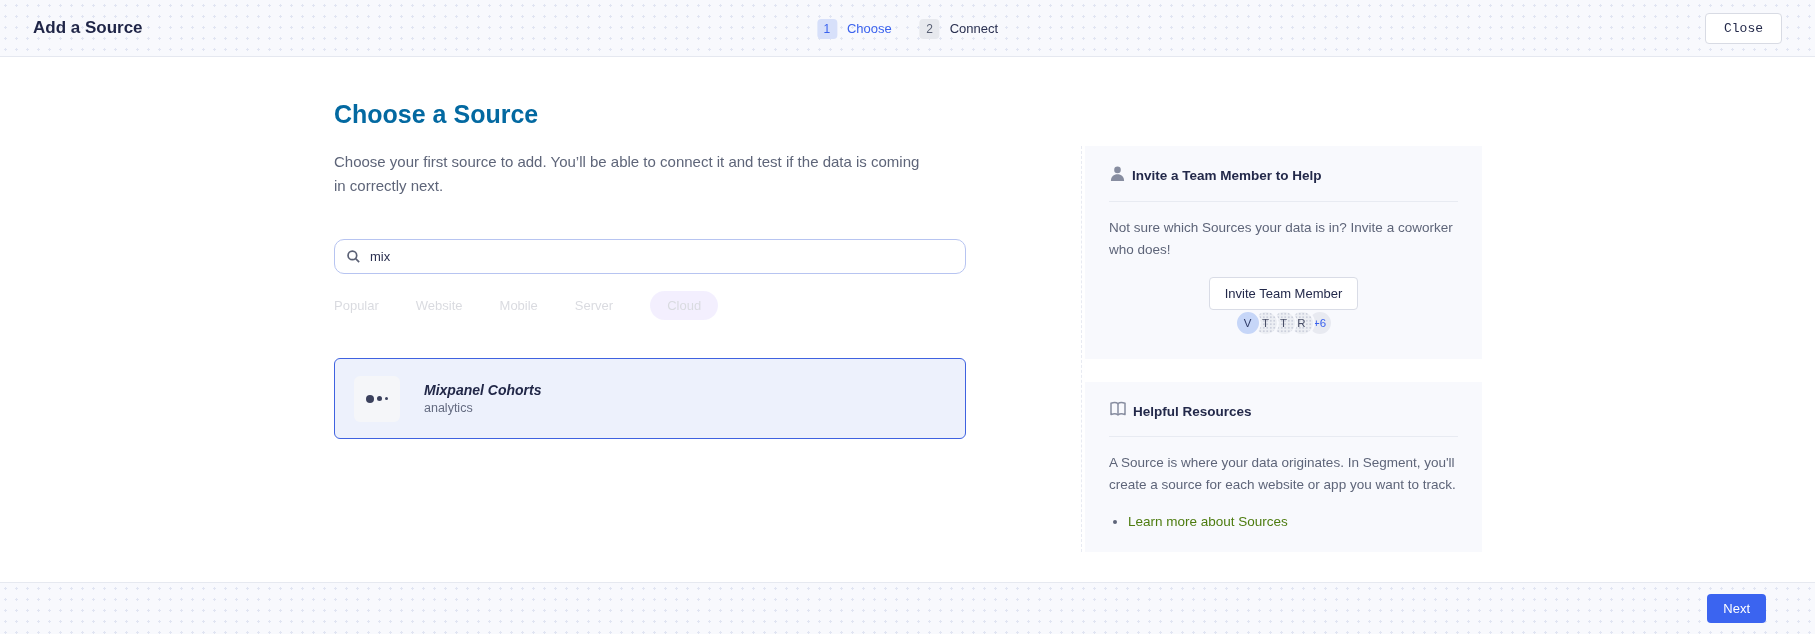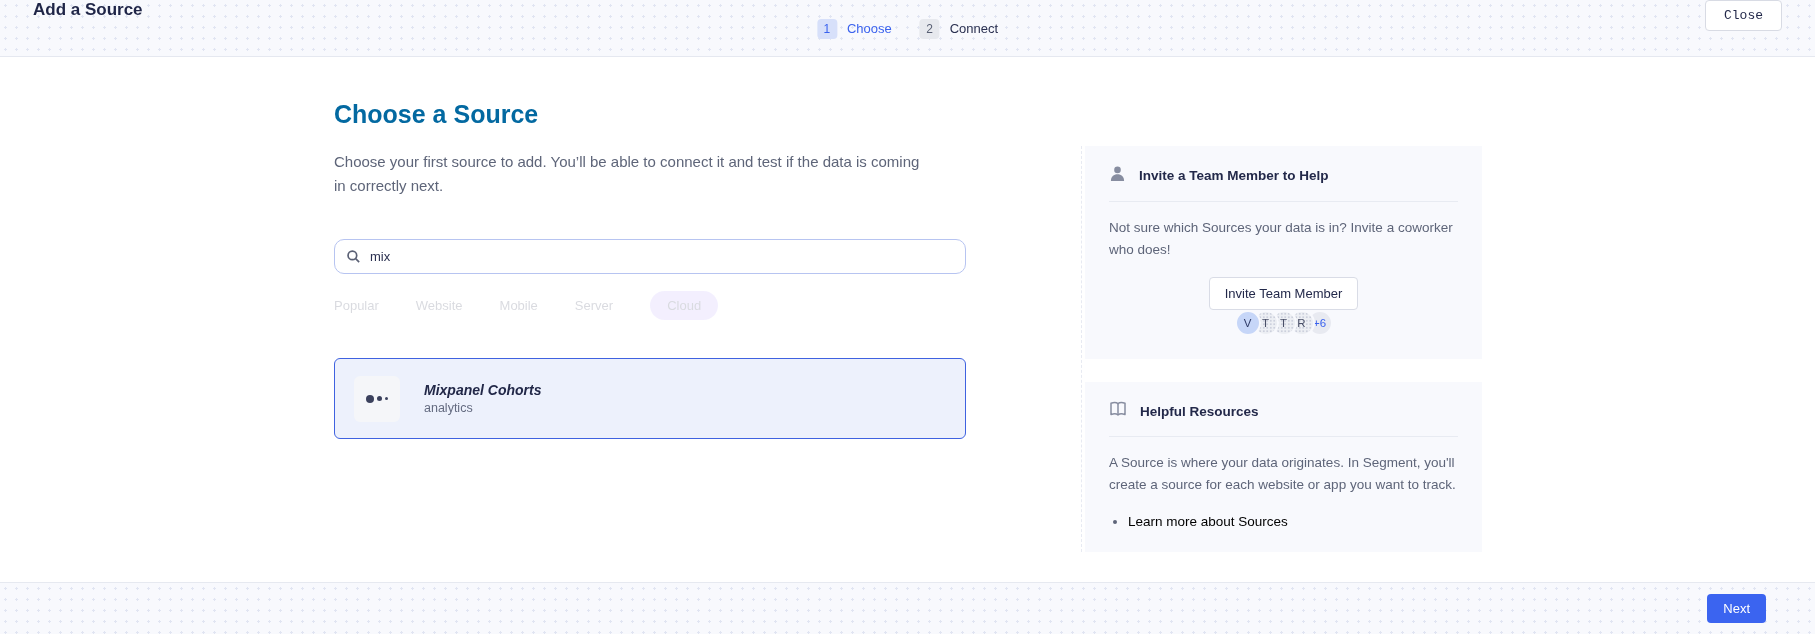--- a/index.html
+++ b/index.html
@@ -13,21 +13,21 @@
   }
   .dotted-bar {
     background-color:#f8f9fd;
     background-image:radial-gradient(circle, #e1e5f2 1px, transparent 1.1px);
     background-size:11px 11px;
   }
   
   .header {
     position:absolute; top:0; left:0; right:0; height:57px;
     border-bottom:1px solid #e5e8f0;
-    display:flex; align-items:flex-start;
+    display:flex; align-items:center;
     padding:0 33px;
   }
   .header-title { font-size:17px; font-weight:bold; color:#1f2547; }
   .stepper {
     position:absolute; left:50%; top:0; height:57px; transform:translateX(-50%);
     display:flex; align-items:center; gap:28px;
   }
   .step { display:flex; align-items:center; gap:10px; font-size:13px; }
   .step-badge {
     width:20px; height:20px; border-radius:4px;
@@ -77,21 +77,21 @@
   .mp-dot.d1 { width:8px; height:8px; }
   .mp-dot.d2 { width:5px; height:5px; }
   .mp-dot.d3 { width:3px; height:3px; }
   .result-name { font-size:14px; font-weight:bold; color:#222848;font-style:italic; }
   .result-cat { margin-top:3px; font-size:12.5px; color:#646b80; }
   
   .sidebar { position:absolute; left:1081px; top:146px; width:401px;
     border-left:1px dashed #e7eaf2; padding-left:3px; }
   .side-card { background:#f8f9fd; padding:19px 24px 23px; }
   .side-card + .side-card { margin-top:23px; }
-  .side-head { display:flex; align-items:center; gap:13px; }
+  .side-head { display:flex; align-items:center; gap:6px; }
   .side-title { font-size:13.5px; font-weight:bold; color:#23294a; }
   .side-divider { margin-top:15px; border-top:1px solid #e8ebf2; }
   .side-body { margin-top:15px; font-size:13.5px; line-height:22px; color:#5e6579; }
   .invite-row { margin-top:16px; display:flex; align-items:center; justify-content:space-between;flex-direction:column; }
   .invite-btn {
     height:33px; padding:0 15px; background:#fff; border:1px solid #d9dce6;
     border-radius:4px; font-size:13px; color:#23294a; font-family:inherit; cursor:pointer;
   }
   .avatar-stack { display:flex; align-items:center; }
   .avatar {
@@ -103,21 +103,21 @@
   .avatar.first { background:#c6d6f8; color:#2e3a66; z-index:5; }
   .avatar.tex {
     background-color:#edeff4;
     background-image:radial-gradient(circle, #ccd0dd 0.8px, transparent 0.9px);
     background-size:3.5px 3.5px;
   }
   .avatar.t1{z-index:4}.avatar.t2{z-index:3}.avatar.t3{z-index:2}
   .avatar.more { background:#e8eaf1; color:#3a62ee; z-index:1; }
   .side-list { margin-top:18px; padding-left:19px; }
   .side-list li { font-size:13.5px; color:#5e6579; }
-  .side-link { color:#000000; text-decoration:none; cursor:pointer; }
+  .side-link { color:#4d7c0f; text-decoration:none; cursor:pointer; }
   
   .footer {
     position:absolute; left:0; right:0; bottom:0; height:52px;
     border-top:1px solid #e6e9f0;
     display:flex; align-items:center; justify-content:flex-end;
     padding:7px 49px;
   }
   .next-btn {
     height:29px; padding:0 16px; background:#3b64f0; border:none; border-radius:4px;
     color:#ffffff; font-size:13px; font-family:inherit; cursor:pointer;

